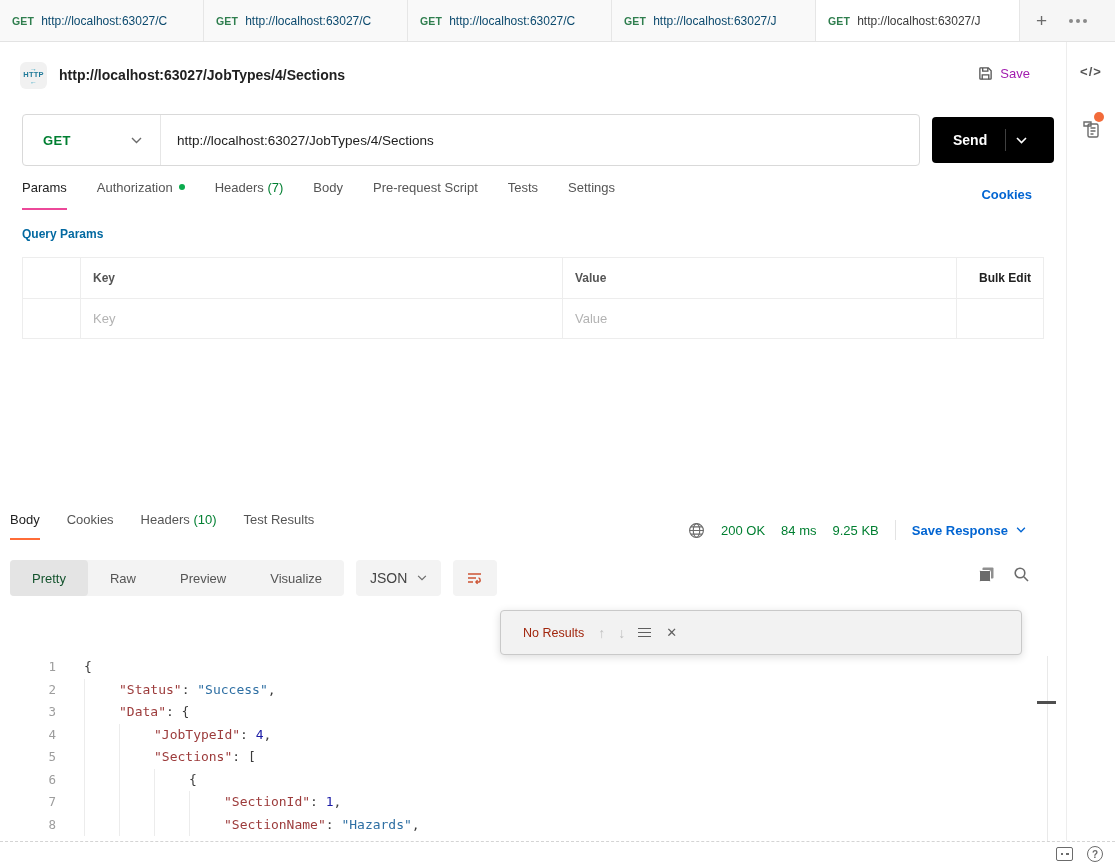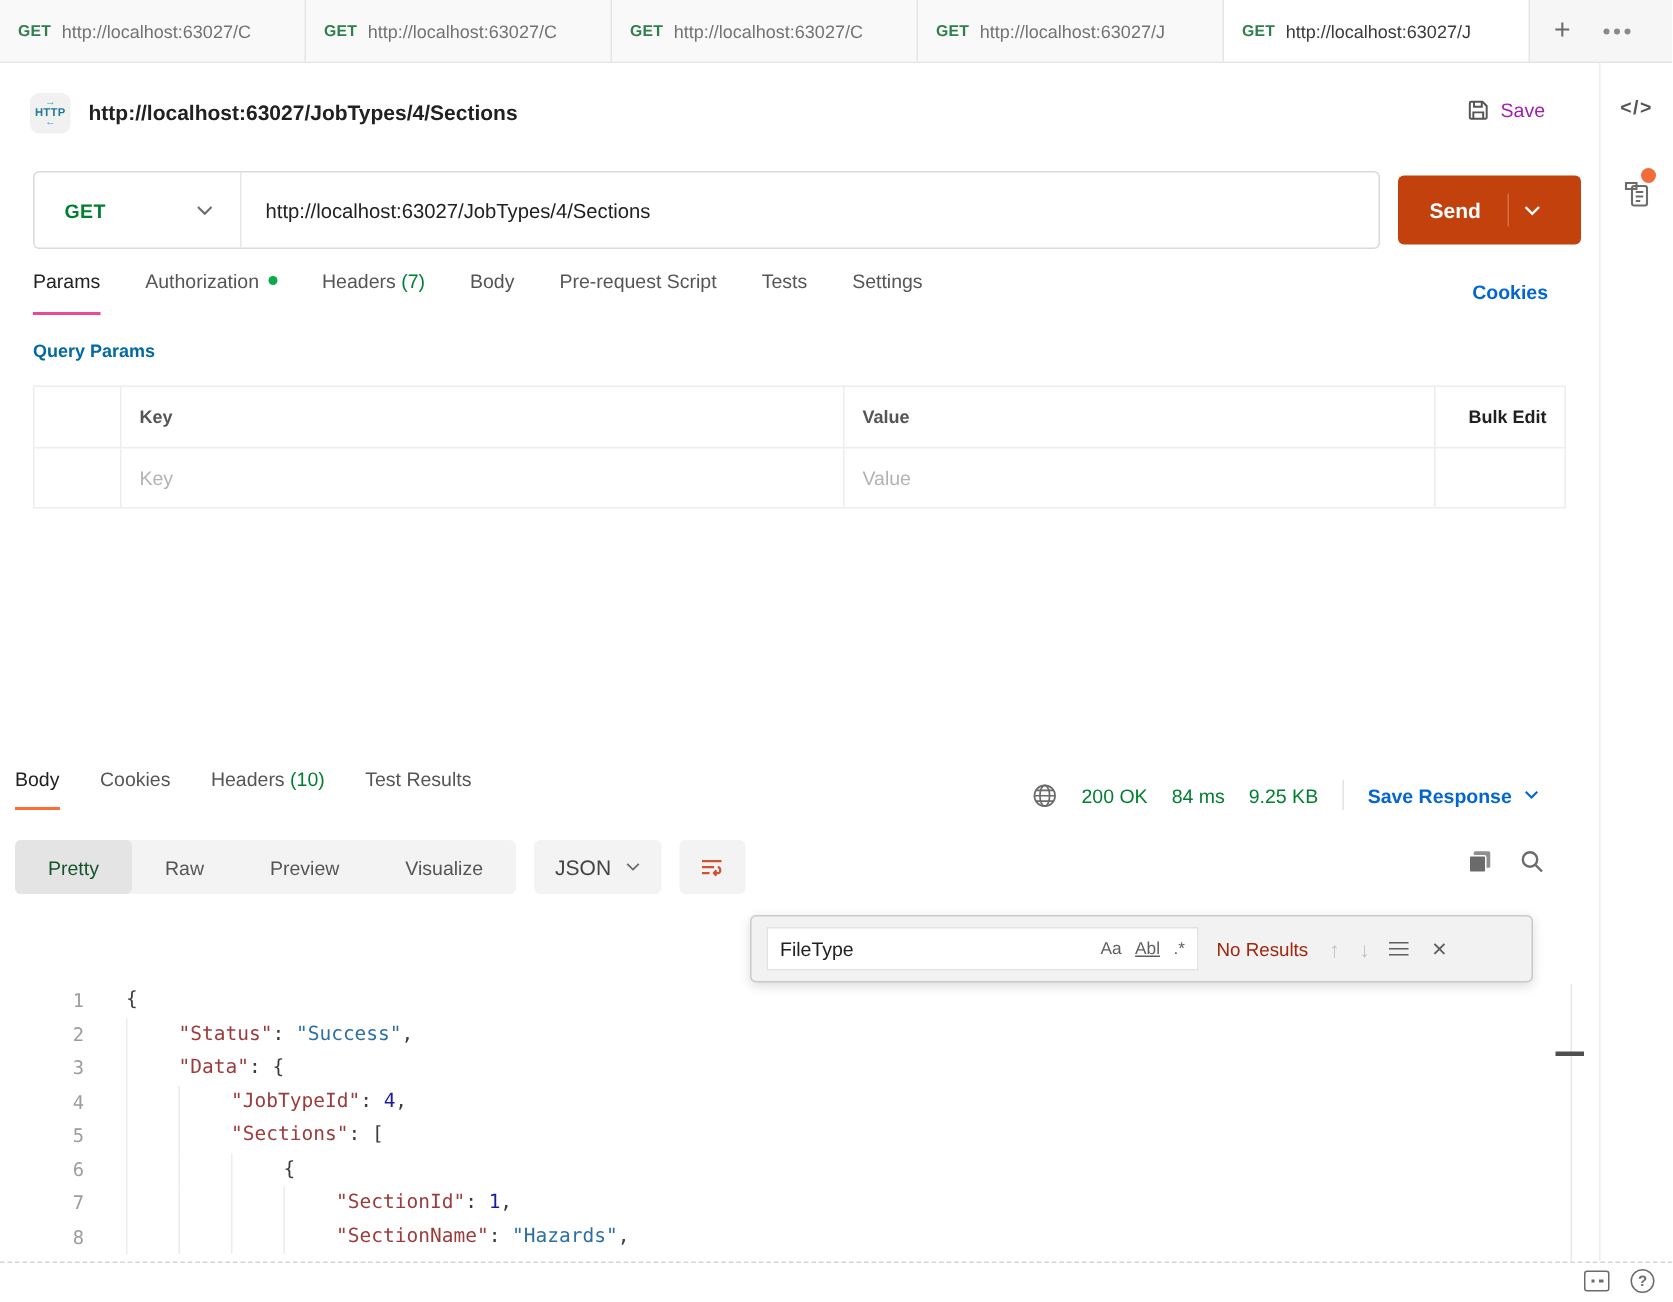--- a/index.html
+++ b/index.html
@@ -4,21 +4,21 @@
 <style>
   * { margin:0; padding:0; box-sizing:border-box; }
   html,body { background:#fff; }
   body { font-family:"Liberation Sans", sans-serif; color:#212121; }
   #app { position:relative; width:1115px; height:868px; background:#fff; overflow:hidden;text-decoration:underline; }
 
   
   .tabbar { position:absolute; left:0; top:0; width:1115px; height:42px; background:#f6f6f6; border-bottom:1px solid #e3e3e3; display:flex; align-items:stretch; }
   .rtab { width:204px; flex:none; display:flex; align-items:center; gap:7px; padding:0 12px; border-right:1px solid #e6e6e6; background:#f9f9f9; cursor:pointer; overflow:hidden; }
   .rtab .m { font-size:10.5px; font-weight:700; color:#2f7e4e; letter-spacing:.2px; flex:none; }
-  .rtab .u { font-size:12px; color:#737373; white-space:nowrap; overflow:hidden; }
+  .rtab .u { font-size:12px; color:#0c4a6e; white-space:nowrap; overflow:hidden; }
   .rtab.active { background:#fff; }
   .rtab.active .u { color:#3a3a3a; }
   .tab-actions { display:flex; align-items:center; gap:18px; padding:0 16px; }
   .plus { font-size:19px; color:#6b6b6b; font-weight:400; cursor:pointer; line-height:1; }
   .dots { display:flex; gap:3px; cursor:pointer; padding:4px; }
   .dots i { width:4px; height:4px; border-radius:50%; background:#8a8a8a; }
 
   
   .main { position:absolute; left:0; top:42px; width:1066px; height:799px; background:#fff; }
 
@@ -29,21 +29,21 @@
   .http-badge .t { font-size:7.5px; font-weight:700; color:#1f7a99; letter-spacing:.2px; line-height:8px; }
   .req-title { margin-left:12px; font-size:14px; font-weight:700; color:#212121; }
   .save-btn { position:absolute; right:30px; top:20px; display:flex; align-items:center; gap:7px; color:#a21caf; font-size:13px; cursor:pointer; padding:4px 6px; border-radius:4px; }
   .save-btn svg { display:block; }
 
   
   .urlbox { position:absolute; left:22px; top:72px; width:898px; height:52px; border:1px solid #d9d9d9; border-radius:4px; display:flex; align-items:center; background:#fff; }
   .method { width:138px; height:100%; display:flex; align-items:center; justify-content:space-between; padding:0 18px 0 20px; cursor:pointer; border-right:1px solid #e6e6e6; }
   .method .mv { font-size:13px; font-weight:700; color:#007f31; letter-spacing:.3px; }
   .url-input { flex:1; border:none; outline:none; font-size:13.5px; color:#212121; padding:0 16px; font-family:"Liberation Sans", sans-serif; background:transparent; }
-  .send-btn { position:absolute; left:932px; top:75px; width:122px; height:46px; background:#c2410c; border-radius:4px; display:flex; align-items:center; cursor:pointer; }
+  .send-btn { position:absolute; left:932px; top:75px; width:122px; height:46px; background:#000000; border-radius:4px; display:flex; align-items:center; cursor:pointer; }
   .send-btn .lbl { color:#fff; font-size:14px; font-weight:700; padding-left:21px; }
   .send-btn .sep { width:1px; height:22px; background:rgba(255,255,255,.25); margin-left:18px; }
   .send-btn .chev { padding:0 12px 0 10px; display:flex; align-items:center; }
 
   
   .req-tabs { position:absolute; left:22px; top:138px; display:flex; gap:30px; align-items:flex-start; }
   .req-tab { font-size:13px; color:#555; cursor:pointer; padding-bottom:13px; white-space:nowrap; }
   .req-tab.active { color:#212121; border-bottom:2px solid #ec4899; }
   .dot-green { display:inline-block; width:6px; height:6px; border-radius:50%; background:#0bab4d; margin-left:6px; vertical-align:2px; }
   .cnt-green { color:#007f31; }
@@ -286,26 +286,20 @@
       </span>
       <span class="icon-btn">
         <svg width="17" height="17" viewBox="0 0 17 17" fill="none" stroke="#6b6b6b" stroke-width="1.6">
             <circle cx="7" cy="7" r="4.8"></circle>
             <path d="M10.8 10.8 L15 15"></path>
           </svg>
       </span>
     </div>
 
     <div class="find-widget">
-      <div class="find-input-wrap">
-        <input class="find-input" value="FileType" style="">
-        <span class="find-opt">Aa</span>
-        <span class="find-opt uline">Abl</span>
-        <span class="find-opt">.*</span>
-      </div>
       <span class="no-results">No Results</span>
       <div class="find-nav">
         <span class="nav-arrow">↑</span>
         <span class="nav-arrow">↓</span>
         <span class="lines-icon">
             <i></i>
             <i></i>
             <i></i>
           </span>
         <span class="find-close">✕</span>

